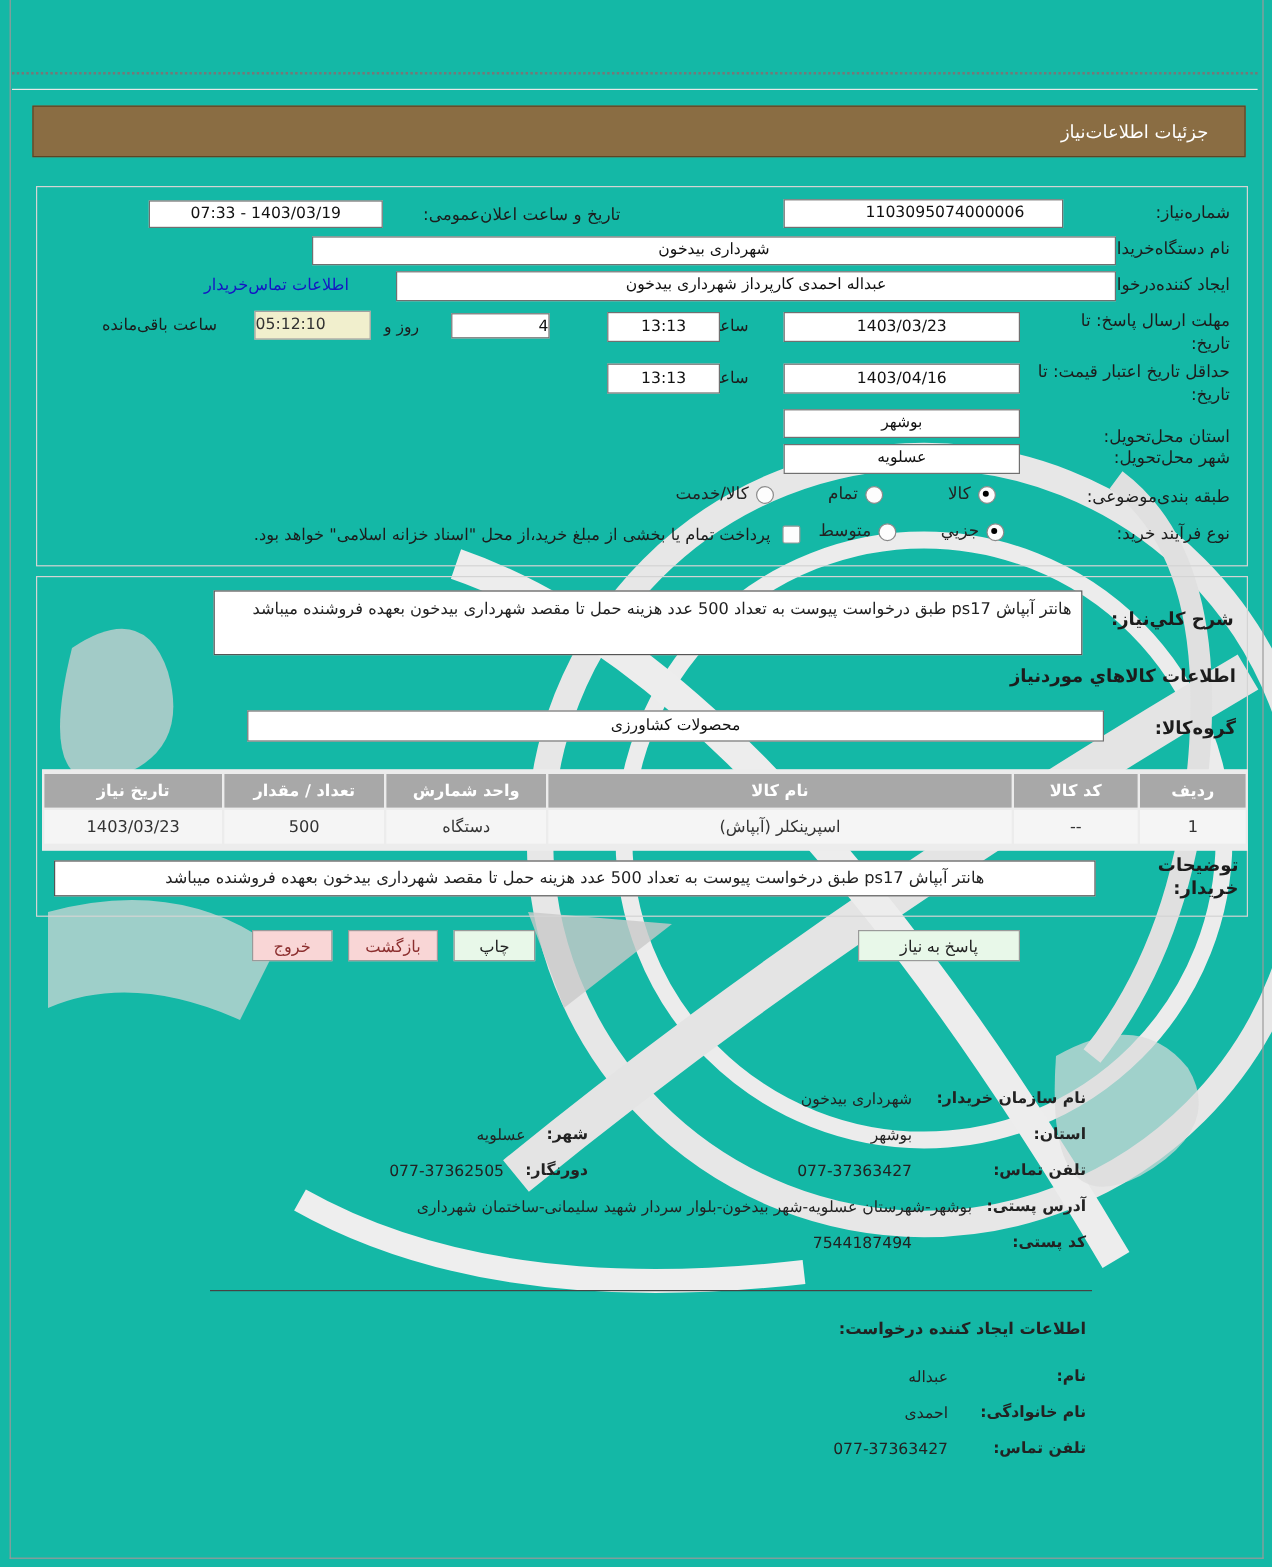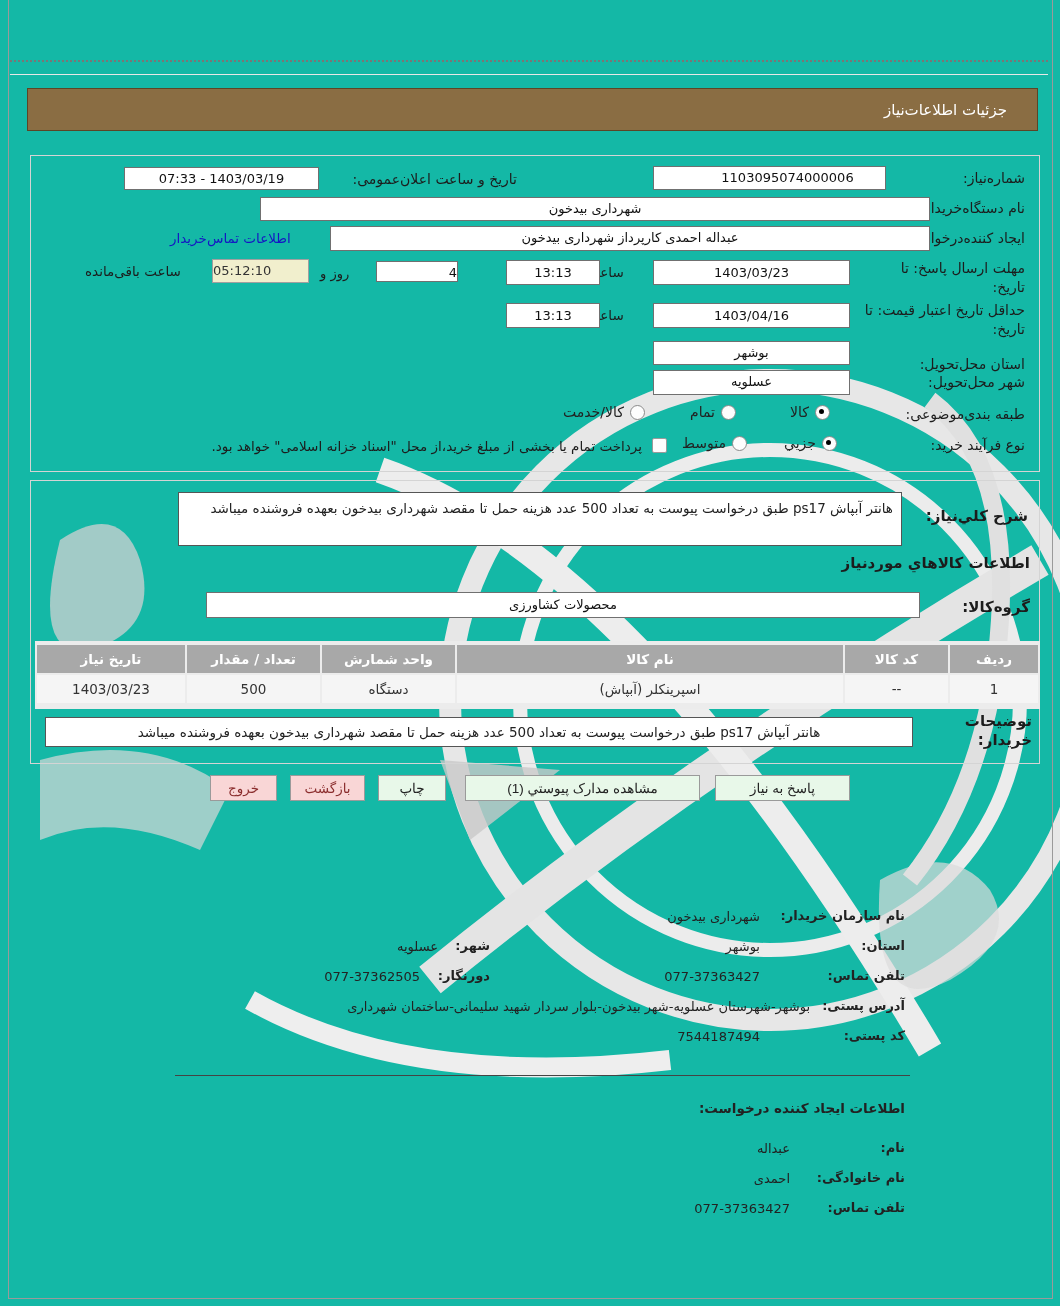--- a/index.html
+++ b/index.html
@@ -188,21 +188,20 @@
           <td class="ltr">1403/03/23</td>
         </tr>
       </tbody>
     </table>
   </div>
 
   <div class="lbl wrap fg bold" style="right:28px; top:712px; width:100px; font-size:15px;">توضیحات خریدار:</div>
   <div class="bigbox fg" style="left:45px; top:717px; width:850px; height:18px; text-align:center; line-height:18px; white-space:nowrap;">هانتر آبپاش ps17 طبق درخواست پیوست به تعداد 500 عدد هزینه حمل تا مقصد شهرداری بیدخون بعهده فروشنده میباشد</div>
 
   <button class="btn green fg" style="left:715px; width:135px;">پاسخ به نیاز</button>
-  <button class="btn green fg" style="left:465px; width:235px;">مشاهده مدارک پیوستي (1)</button>
   <button class="btn green fg" style="left:378px; width:68px;">چاپ</button>
   <button class="btn pink fg" style="left:290px; width:75px;">بازگشت</button>
   <button class="btn pink fg" style="left:210px; width:67px;">خروج</button>
 
 
   <div class="info-lbl fg" style="right:155px; top:908px;">نام سازمان خریدار:</div>
   <div class="info-val fg" style="right:300px; top:909px;">شهرداری بیدخون</div>
 
   <div class="info-lbl fg" style="right:155px; top:938px;">استان:</div>
   <div class="info-val fg" style="right:300px; top:939px;">بوشهر</div>

